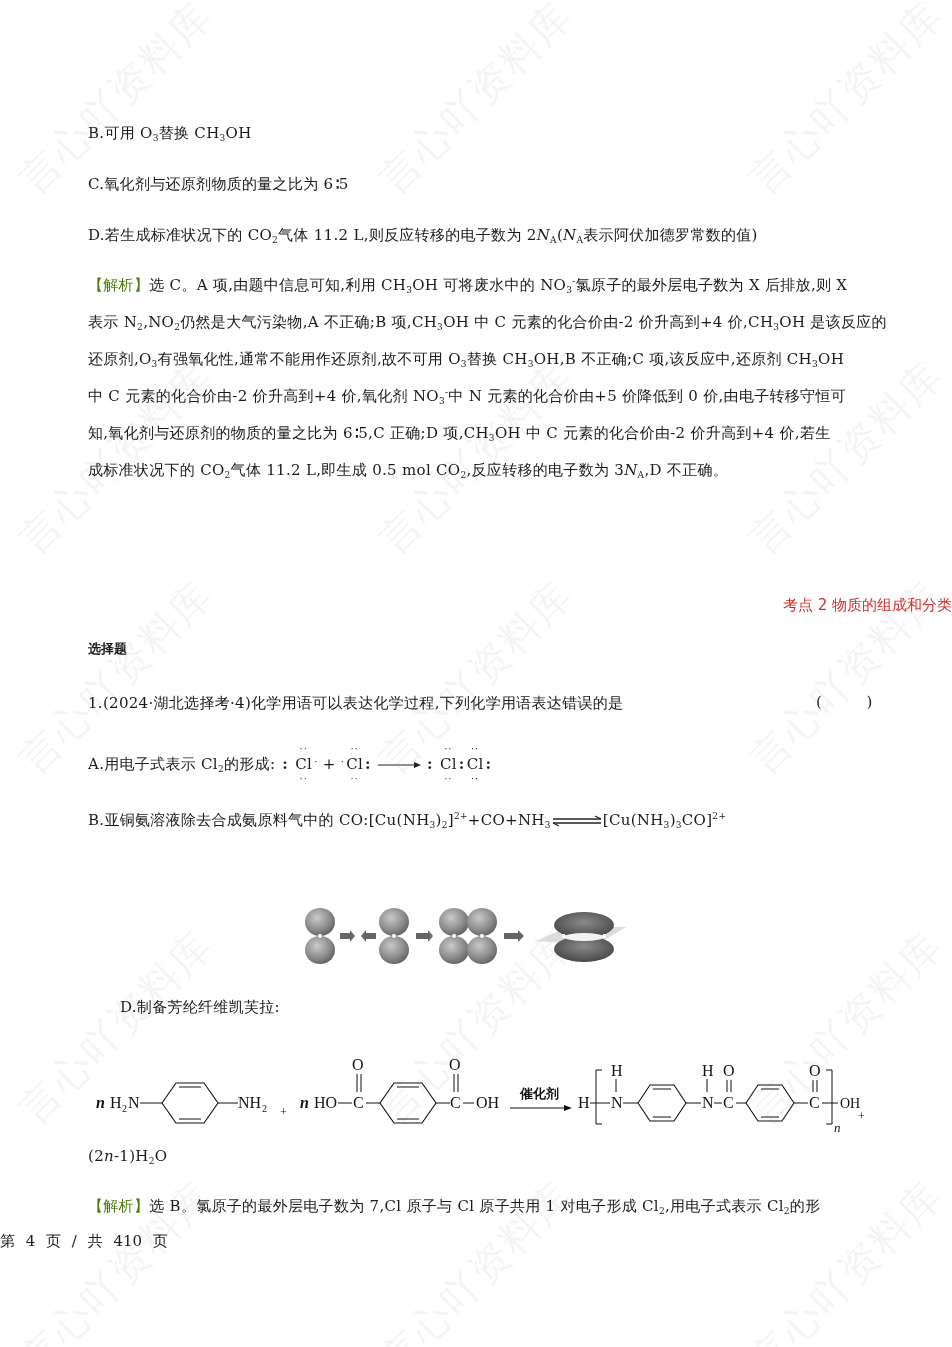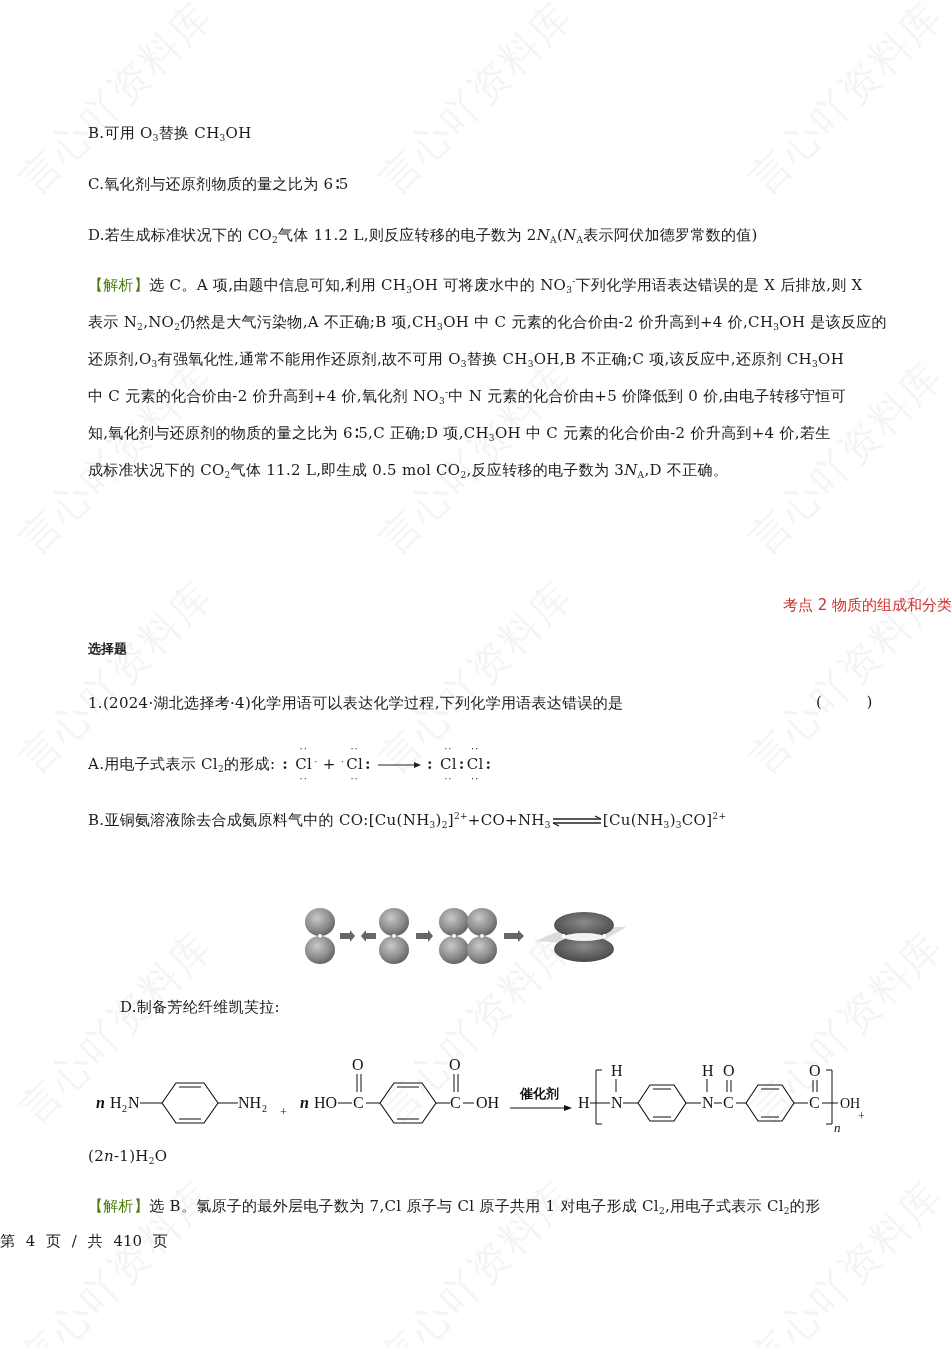--- a/index.html
+++ b/index.html
@@ -116,21 +116,21 @@
     <span>B.可用 O</span><sub>3</sub><span>替换 CH</span><sub>3</sub><span>OH</span>
   </div>
 
   <div class="line" style="top:174px;">C.氧化剂与还原剂物质的量之比为 6∶5</div>
 
   <div class="line" style="top:225px;">
     <span>D.若生成标准状况下的 CO</span><sub>2</sub><span>气体 11.2 L,则反应转移的电子数为 2</span><span class="ital">N</span><sub>A</sub><span>(</span><span class="ital">N</span><sub>A</sub><span>表示阿伏加德罗常数的值)</span>
   </div>
 
   <div class="line" style="top:275px;">
-    <span class="tag">【解析】</span><span>选 C。A 项,由题中信息可知,利用 CH</span><sub>3</sub><span>OH 可将废水中的 NO</span><sub>3</sub><sup>-</sup><span>下列化学用语表达错误的是 X 后排放,则 X</span>
+    <span class="tag">【解析】</span><span>选 C。A 项,由题中信息可知,利用 CH</span><sub>3</sub><span>OH 可将废水中的 NO</span><sub>3</sub><sup>-</sup><span>氯原子的最外层电子数为 X 后排放,则 X</span>
   </div>
   <div class="line" style="top:312px;">
     <span>表示 N</span><sub>2</sub><span>,NO</span><sub>2</sub><span>仍然是大气污染物,A 不正确;B 项,CH</span><sub>3</sub><span>OH 中 C 元素的化合价由-2 价升高到+4 价,CH</span><sub>3</sub><span>OH 是该反应的</span>
   </div>
   <div class="line" style="top:349px;">
     <span>还原剂,O</span><sub>3</sub><span>有强氧化性,通常不能用作还原剂,故不可用 O</span><sub>3</sub><span>替换 CH</span><sub>3</sub><span>OH,B 不正确;C 项,该反应中,还原剂 CH</span><sub>3</sub><span>OH</span>
   </div>
   <div class="line" style="top:386px;">
     <span>中 C 元素的化合价由-2 价升高到+4 价,氧化剂 NO</span><sub>3</sub><sup>-</sup><span>中 N 元素的化合价由+5 价降低到 0 价,由电子转移守恒可</span>
   </div>

